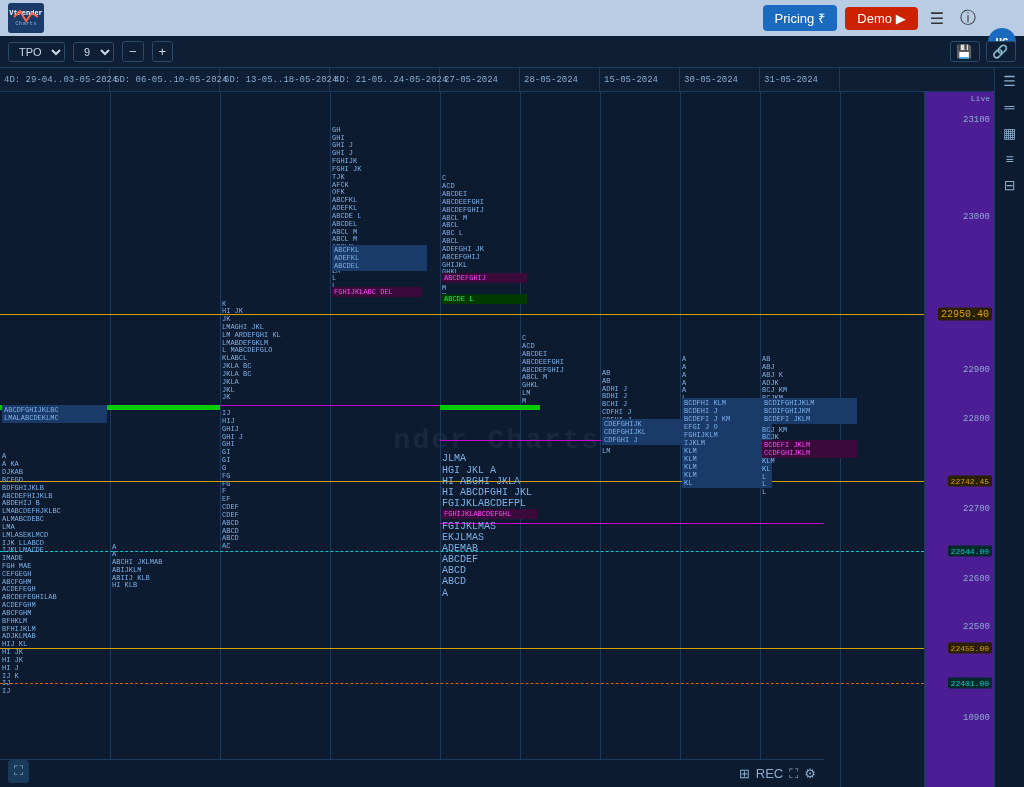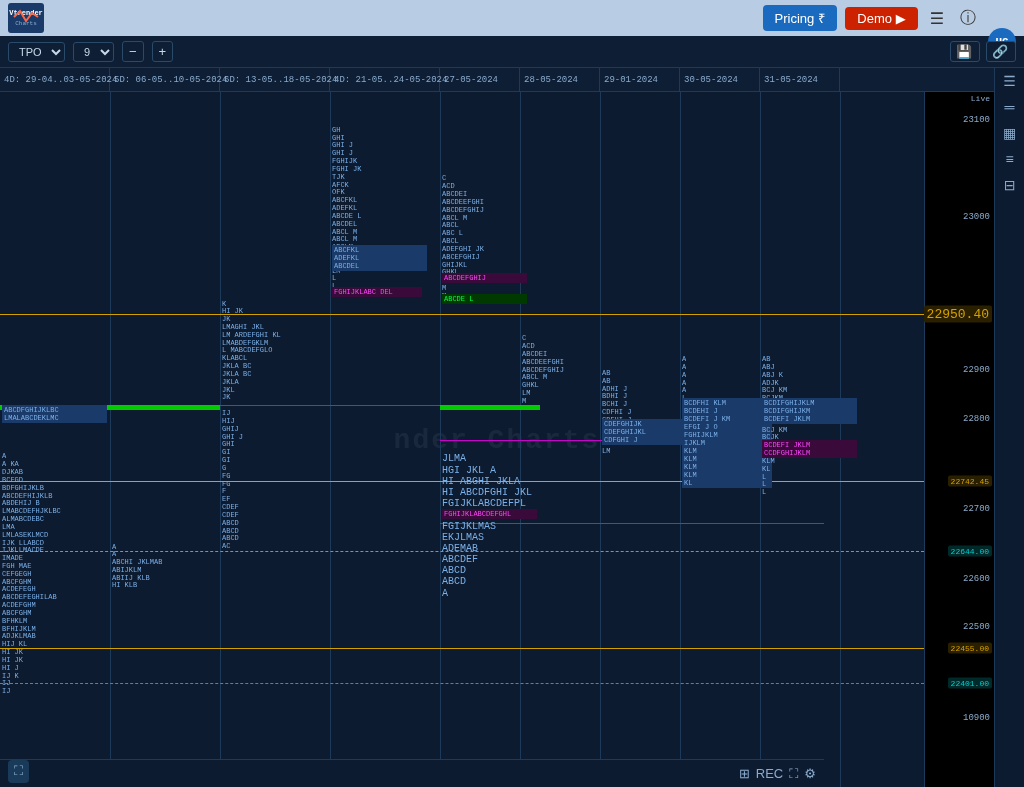--- a/index.html
+++ b/index.html
@@ -321,21 +321,21 @@
 <div id="main">
   <div id="chart-container">
 
     <div id="date-header">
       <div class="date-col" style="width:110px">4D: 29-04..03-05-2024</div>
       <div class="date-col" style="width:110px">5D: 06-05..10-05-2024</div>
       <div class="date-col" style="width:110px">6D: 13-05..18-05-2024</div>
       <div class="date-col" style="width:110px">4D: 21-05..24-05-2024</div>
       <div class="date-col" style="width:80px">27-05-2024</div>
       <div class="date-col" style="width:80px">28-05-2024</div>
-      <div class="date-col" style="width:80px">29-01-2024</div>
+      <div class="date-col" style="width:80px">15-05-2024</div>
       <div class="date-col" style="width:80px">30-05-2024</div>
       <div class="date-col" style="width:80px">31-05-2024</div>
     </div>
 
     <div id="chart-area">
 
       <div class="watermark">nder Charts</div>
 
       <div id="tpo-canvas">
 
@@ -581,27 +581,27 @@
           <button class="bottom-btn">⛶</button>
           <button class="bottom-btn">⚙</button>
         </div>
 
         <div style="position:absolute;bottom:4px;left:8px;background:#1a3a5a;border-radius:4px;padding:4px 6px;cursor:pointer">
           <span style="color:#8aabcc;font-size:13px">⛶</span>
         </div>
 
       </div>
 
-      <div style="position:absolute;top:0;right:0;width:70px;bottom:0;background:#000000;border-left:1px solid #1e3a5a">
+      <div style="position:absolute;top:0;right:0;width:70px;bottom:0;background:#4c1d95;border-left:1px solid #1e3a5a">
         <div style="position:absolute;top:2px;right:4px;font-size:8px;color:#8aabcc">Live</div>
 
         <div class="price-label" style="top:4%;color:#8aabcc;font-size:9px">23100</div>
         <div class="price-label" style="top:18%;color:#8aabcc;font-size:9px">23000</div>
 
-        <div style="position:absolute;top:32%;right:2px;transform:translateY(-50%);background:#2a2000;color:#d4a000;padding:1px 3px;font-size:13px;border-radius:2px;white-space:nowrap">22950.40</div>
+        <div style="position:absolute;top:32%;right:2px;transform:translateY(-50%);background:#2a2000;color:#d4a000;padding:1px 3px;font-size:10px;border-radius:2px;white-space:nowrap">22950.40</div>
 
         <div class="price-label" style="top:40%;color:#8aabcc;font-size:9px">22900</div>
         <div class="price-label" style="top:47%;color:#8aabcc;font-size:9px">22800</div>
 
         <div style="position:absolute;top:56%;right:2px;transform:translateY(-50%);background:#2a2000;color:#d4a000;padding:1px 3px;font-size:8px;border-radius:2px;white-space:nowrap">22742.45</div>
 
         <div class="price-label" style="top:60%;color:#8aabcc;font-size:9px">22700</div>
 
         <div style="position:absolute;top:66%;right:2px;transform:translateY(-50%);background:#002a2a;color:#00cccc;padding:1px 3px;font-size:8px;border-radius:2px;white-space:nowrap">22644.00</div>
 

